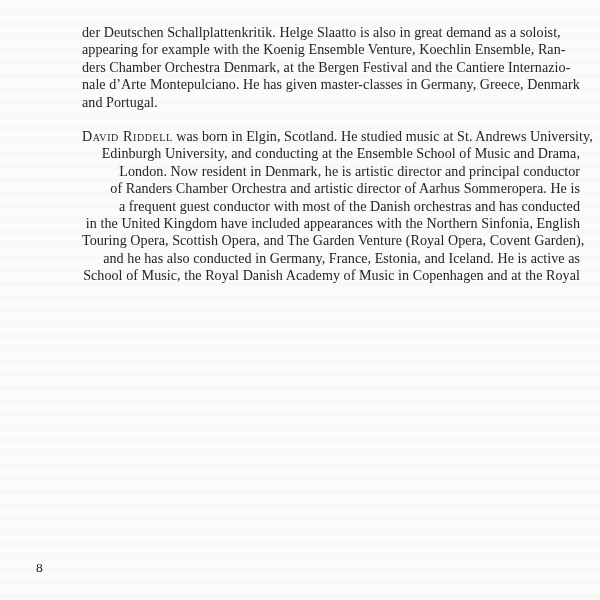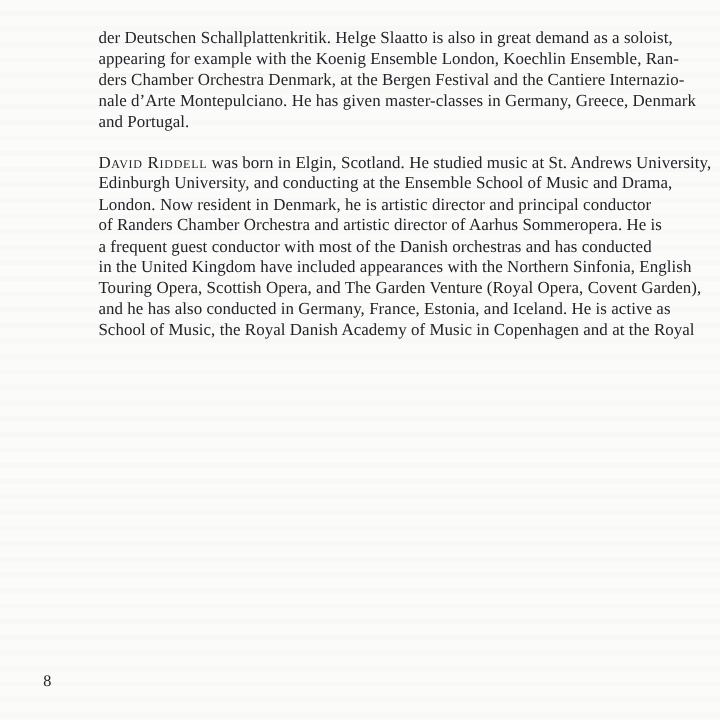--- a/index.html
+++ b/index.html
@@ -35,20 +35,21 @@
     left: 34px;
     top: 24px;
     right: 20px;
     margin-left: 48px;
   }
   .para {
     margin: 0;
   }
   .para + .para {
     margin-top: 17px;
+    text-align: right;
   }
   .line {
     white-space: pre;
     font-size: 14.1px;
     line-height: 17.4px;
     letter-spacing: 0.05px;
   }
   .smallcaps {
     font-variant: small-caps;
     letter-spacing: 0.6px;
@@ -62,21 +63,21 @@
   }
 </style>
 </head>
 <body>
 
 <div class="canvas">
   <div class="text-block">
 
     <div class="para">
       <div class="line">der Deutschen Schallplattenkritik. Helge Slaatto is also in great demand as a soloist,</div>
-      <div class="line">appearing for example with the Koenig Ensemble London, Koechlin Ensemble, Ran-</div>
+      <div class="line">appearing for example with the Koenig Ensemble Venture, Koechlin Ensemble, Ran-</div>
       <div class="line">ders Chamber Orchestra Denmark, at the Bergen Festival and the Cantiere Internazio-</div>
       <div class="line">nale d’Arte Montepulciano. He has given master-classes in Germany, Greece, Denmark</div>
       <div class="line">and Portugal.</div>
     </div>
 
     <div class="para">
       <div class="line"><span class="smallcaps">David Riddell</span><span> was born in Elgin, Scotland. He studied music at St. Andrews University,</span></div>
       <div class="line">Edinburgh University, and conducting at the Ensemble School of Music and Drama,</div>
       <div class="line">London. Now resident in Denmark, he is artistic director and principal conductor</div>
       <div class="line">of Randers Chamber Orchestra and artistic director of Aarhus Sommeropera. He is</div>

